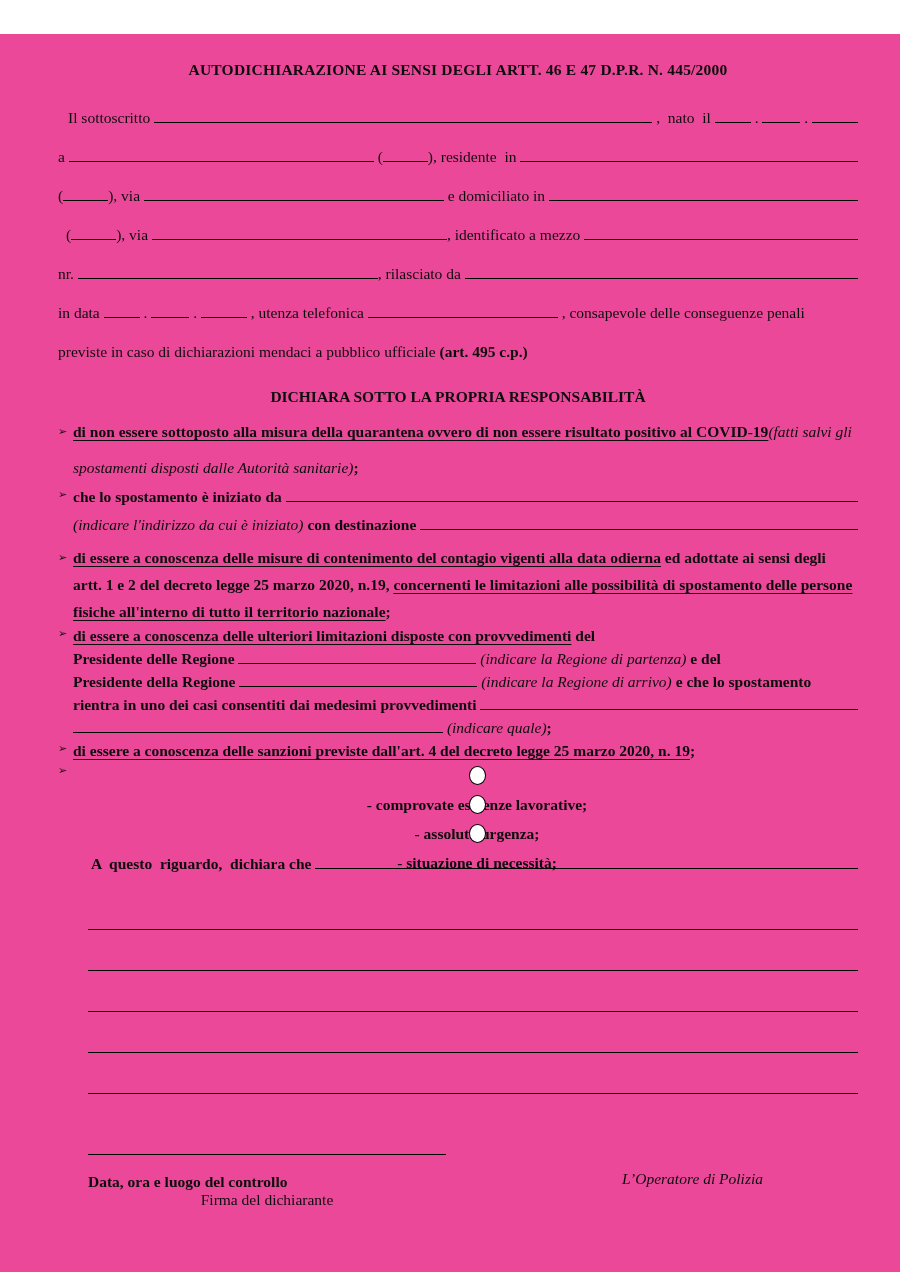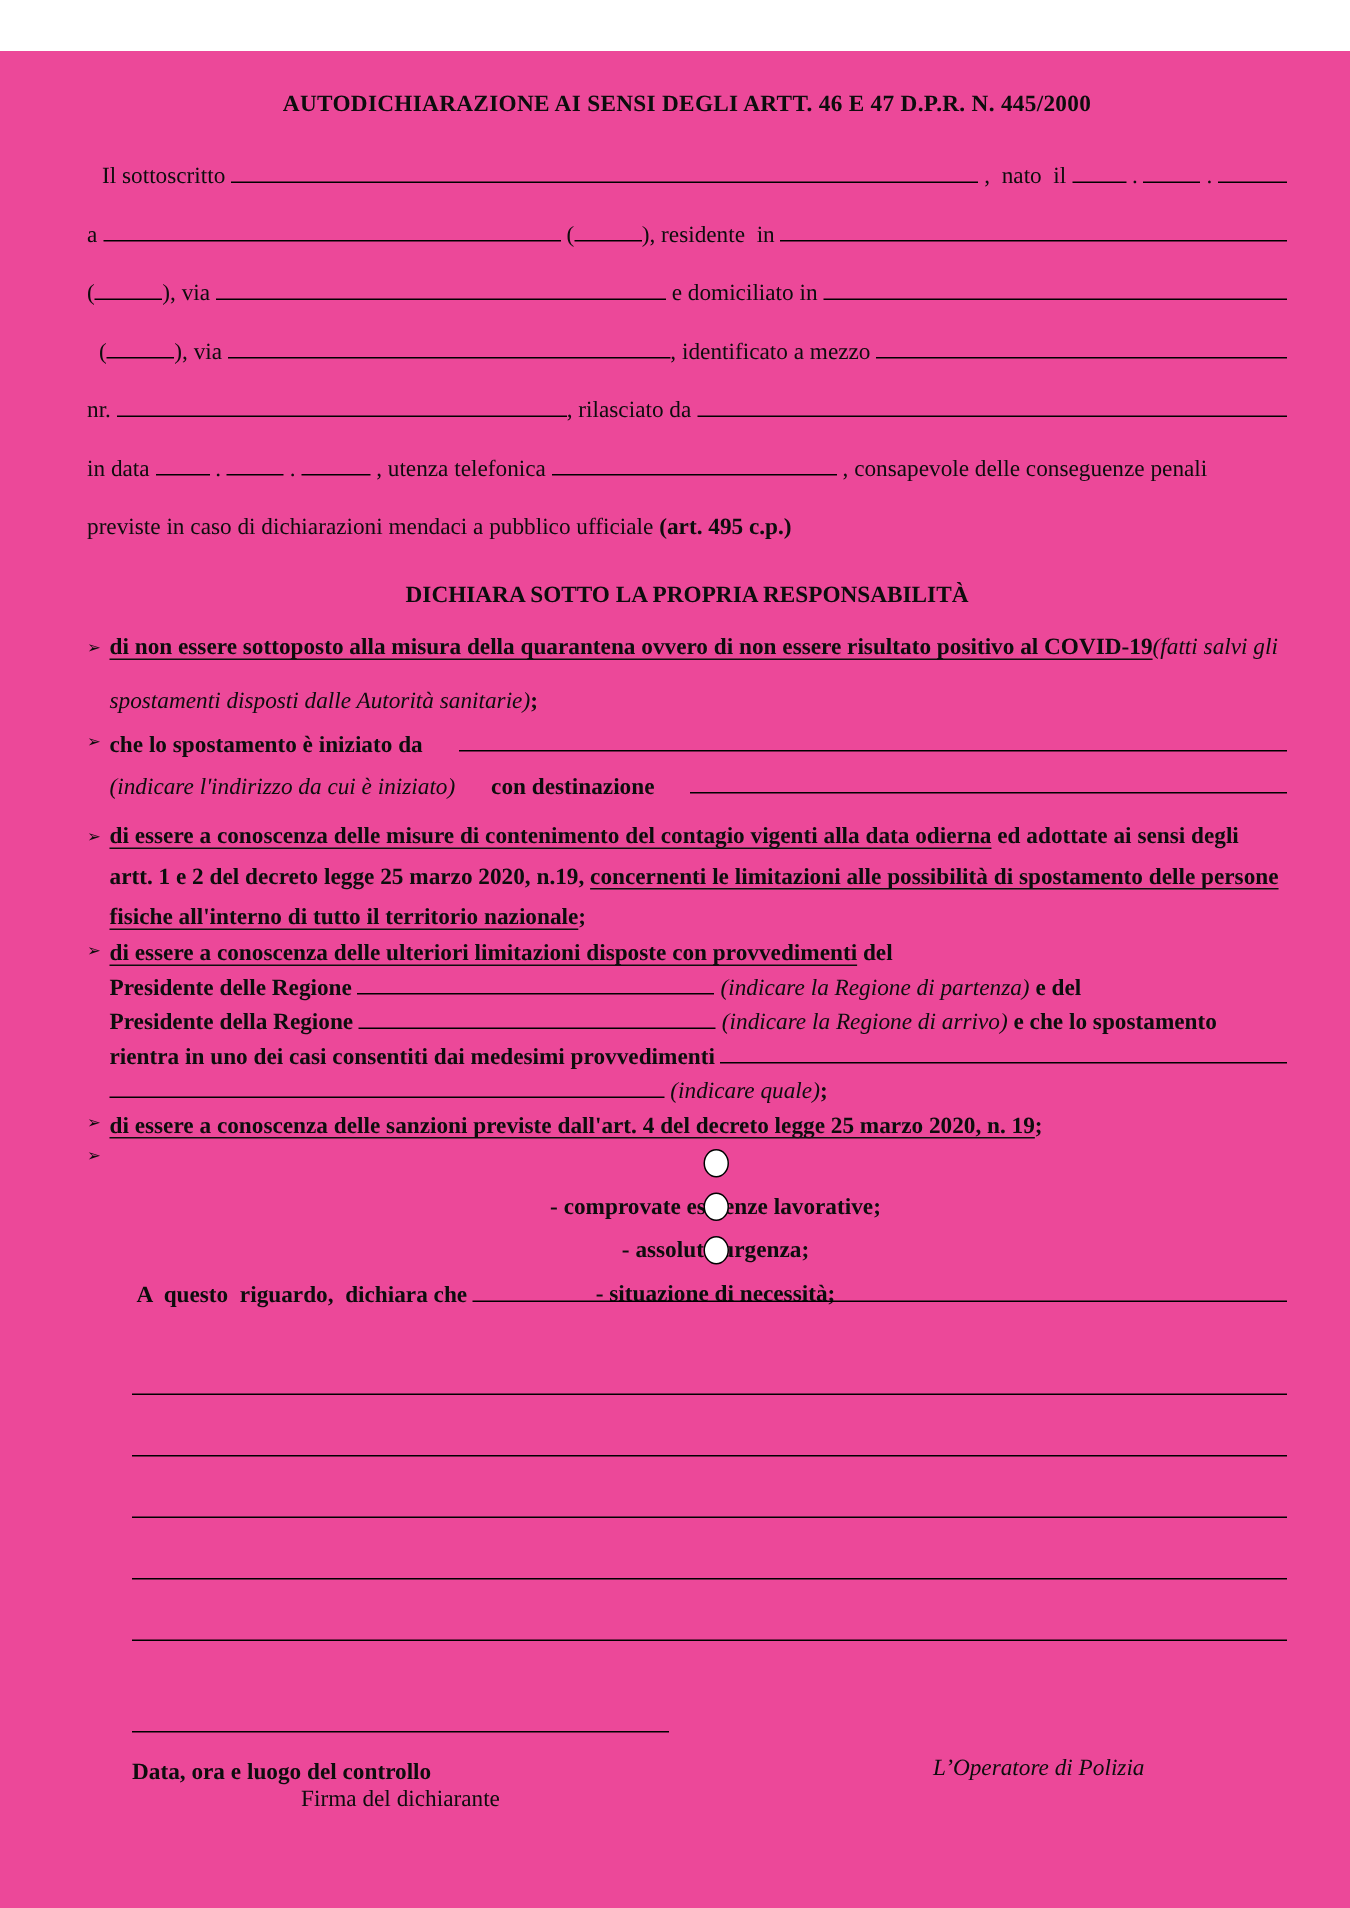--- a/index.html
+++ b/index.html
@@ -24,21 +24,21 @@
   .ind8 { padding-left:8px; }
   .heading { text-align:center; font-weight:bold; margin-top:6px; height:24px; }
   .bullets { margin-top:2px; }
   .bullet { display:flex; align-items:flex-start; font-weight:bold; }
   .marker { flex:0 0 15px; width:15px; font-family:"DejaVu Sans", sans-serif;
             font-size:11px; font-weight:normal; }
   .content { flex:1 1 auto; min-width:0; }
   .lh36 { line-height:36px; }
   .lh27 { line-height:27px; }
   .para { margin:0; }
-  .r28 { height:28px;gap:20px; }
+  .r28 { height:28px; }
   .r23 { height:23px; }
   .r22 { height:22px; }
   .mb2 { margin-bottom:2px; }
   .opts { margin-left:23px; margin-top:2px; }
   .opt { display:flex; align-items:center; height:29px; gap:11px; font-weight:bold;flex-direction:column; }
   .radio { width:17px; height:19px; border:1.6px solid #000; border-radius:50%;
            box-sizing:border-box; background:#fff; flex:0 0 auto; }
   .regard { margin-left:18px; margin-top:2px; height:34px; display:flex;
             align-items:baseline; font-weight:bold; }
   .blines { margin-top:0; }

